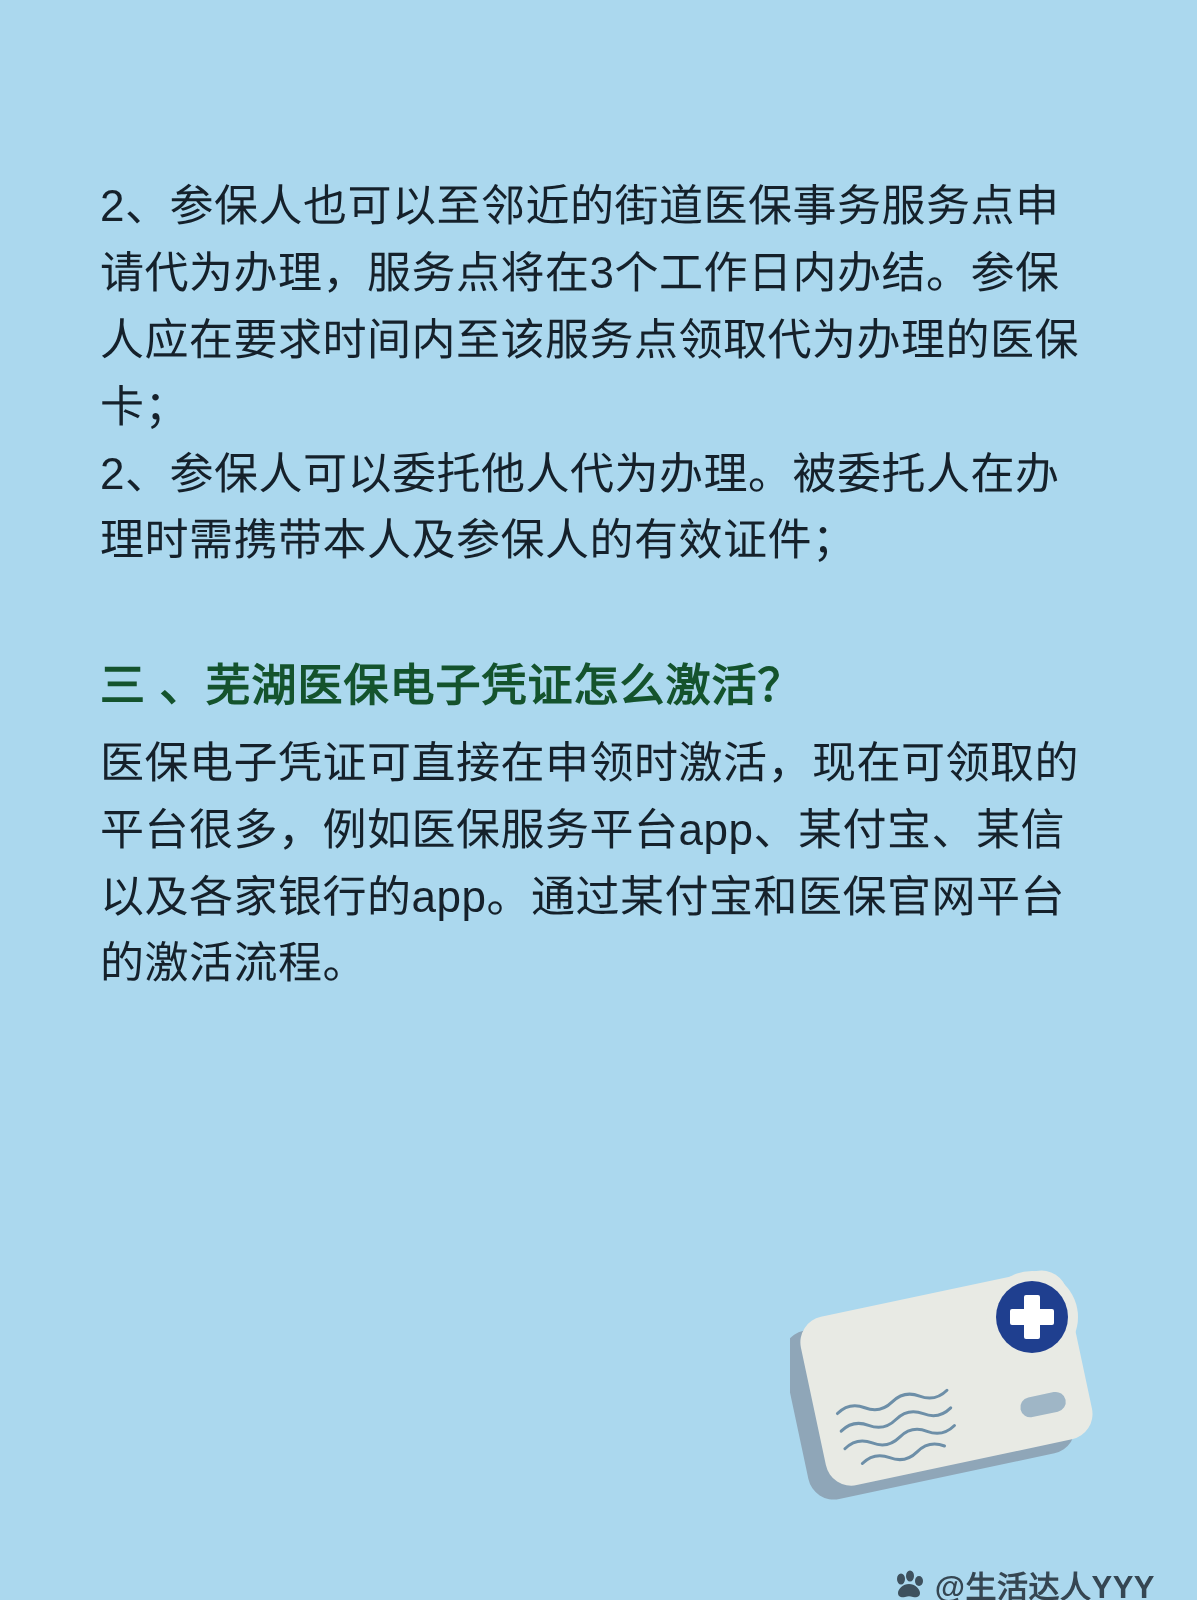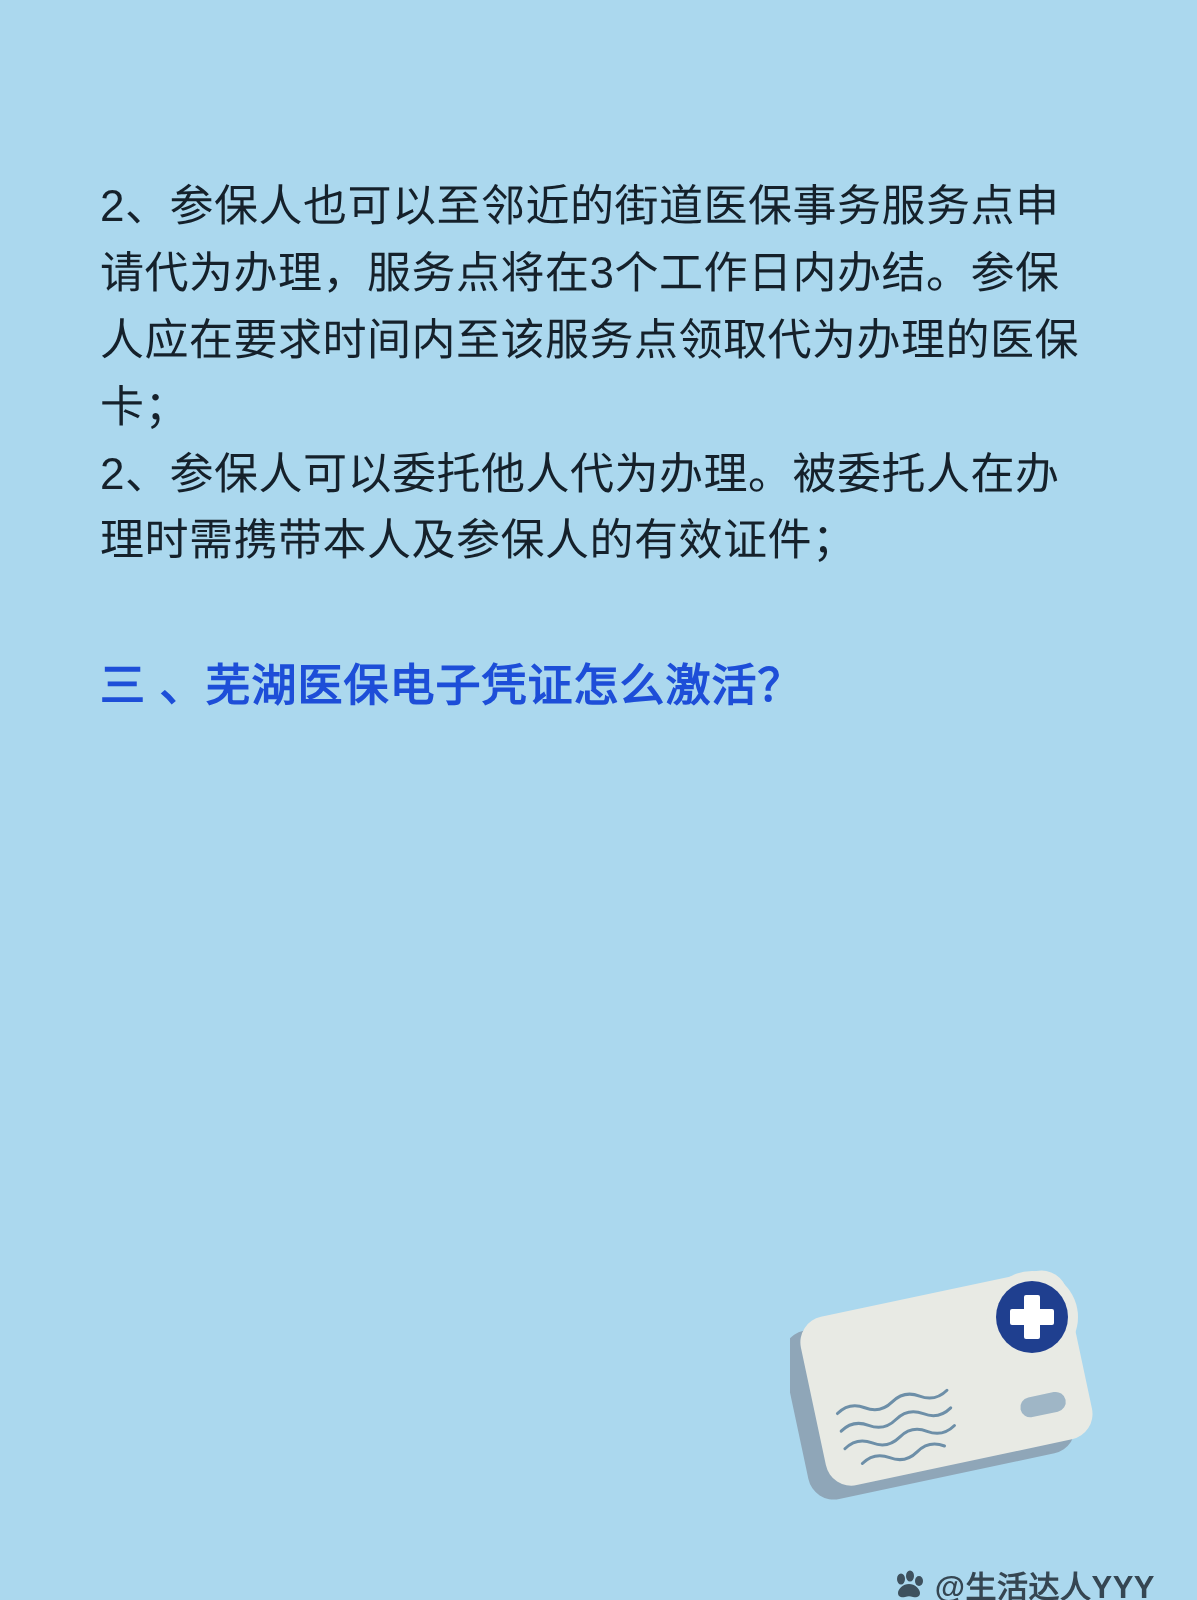--- a/index.html
+++ b/index.html
@@ -29,21 +29,21 @@
     letter-spacing: 0.5px;
     font-weight: 500;
     margin: 0;
   }
   .para + .para {
     margin-top: 0px;
   }
   .section-heading {
     font-size: 45px;
     font-weight: bold;
-    color: #1d4ed8;
+    color: #14532d;
     letter-spacing: 1px;
     margin: 78px 0 10px 0;
     line-height: 1.5;
   }
   .body-text {
     font-size: 44px;
     line-height: 1.52;
     color: #15212b;
     letter-spacing: 0.5px;
     font-weight: 500;
@@ -84,20 +84,21 @@
 </style>
 </head>
 <body>
 
 <div class="page">
 
   <p class="para">2、参保人也可以至邻近的街道医保事务服务点申请代为办理，服务点将在3个工作日内办结。参保人应在要求时间内至该服务点领取代为办理的医保卡；</p>
   <p class="para">2、参保人可以委托他人代为办理。被委托人在办理时需携带本人及参保人的有效证件；</p>
 
   <h2 class="section-heading">三 、芜湖医保电子凭证怎么激活？</h2>
+  <p class="body-text">医保电子凭证可直接在申领时激活，现在可领取的平台很多，例如医保服务平台app、某付宝、某信以及各家银行的app。通过某付宝和医保官网平台的激活流程。</p>
 
   <div class="illustration">
     <svg width="310" height="280" viewBox="0 0 310 280" xmlns="http://www.w3.org/2000/svg">
 
       <g transform="rotate(-12 155 150)">
         <rect x="6" y="48" width="272" height="172" rx="26" ry="26" fill="#8fa6b8"></rect>
         <rect x="26" y="38" width="272" height="172" rx="26" ry="26" fill="#e8eae4"></rect>
 
         <g stroke="#6d8fa8" stroke-width="3" fill="none" stroke-linecap="round">
           <path d="M48 136 q14 -9 28 0 t28 0 t28 0 t28 0"></path>

